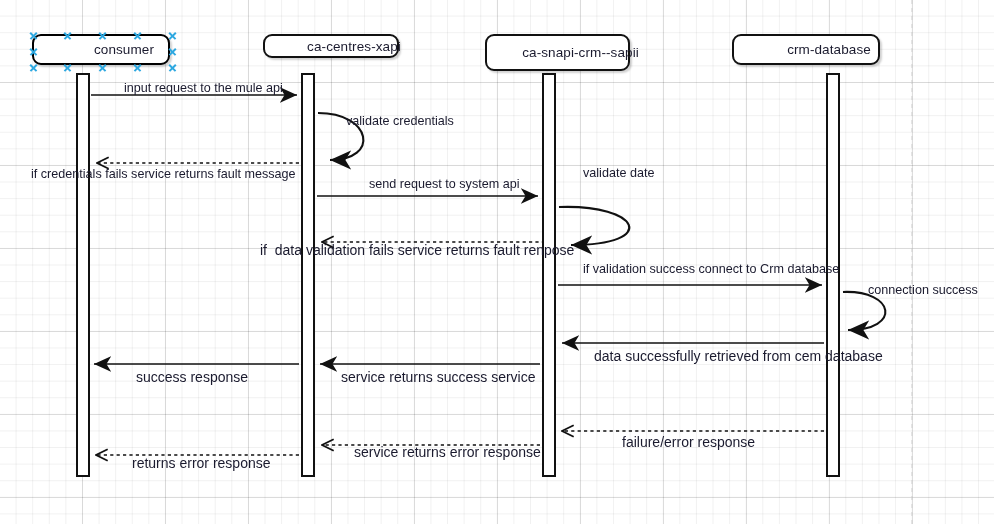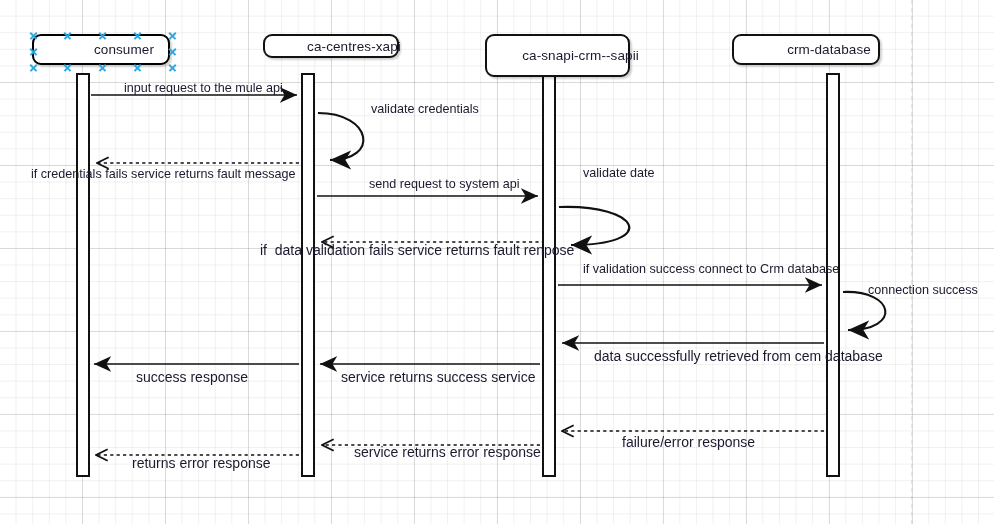--- a/index.html
+++ b/index.html
@@ -153,31 +153,31 @@
     <span class="handle" style="left:29px;  top:27px;"></span>
     <span class="handle" style="left:64px;  top:27px;"></span>
     <span class="handle" style="left:99px;  top:27px;"></span>
     <span class="handle" style="left:134px; top:27px;"></span>
   </div>
 
   <div class="lifeline-box" style="left:263px; top:34px; width:136px; height:24px;">
     <span class="lbl">ca-centres-xapi</span>
   </div>
 
-  <div class="lifeline-box" style="left:485px; top:34px; width:145px; height:43px;">
+  <div class="lifeline-box" style="left:485px; top:34px; width:145px; height:37px;">
     <span class="lbl">ca-snapi-crm--sapii</span>
   </div>
 
   <div class="lifeline-box" style="left:732px; top:34px; width:148px; height:31px;">
     <span class="lbl">crm-database</span>
   </div>
 
   <div class="msg-label" style="left:100px; top:82px;">input request to the mule api</div>
 
-  <div class="msg-label" style="left:322px; top:103px;margin-left:25px;">validate credentials</div>
+  <div class="msg-label" style="left:322px; top:115px;">validate credentials</div>
 
   <div class="msg-label" style="left:7px; top:168px;">if credentials fails service returns fault message</div>
 
   <div class="msg-label" style="left:345px; top:178px;">send request to system api</div>
 
   <div class="msg-label" style="left:559px; top:167px;">validate date</div>
 
   <div class="msg-label small" style="left:236px; top:243px;">if  data validation fails service returns fault renpose</div>
 
   <div class="msg-label" style="left:559px; top:263px;">if validation success connect to Crm database</div>

